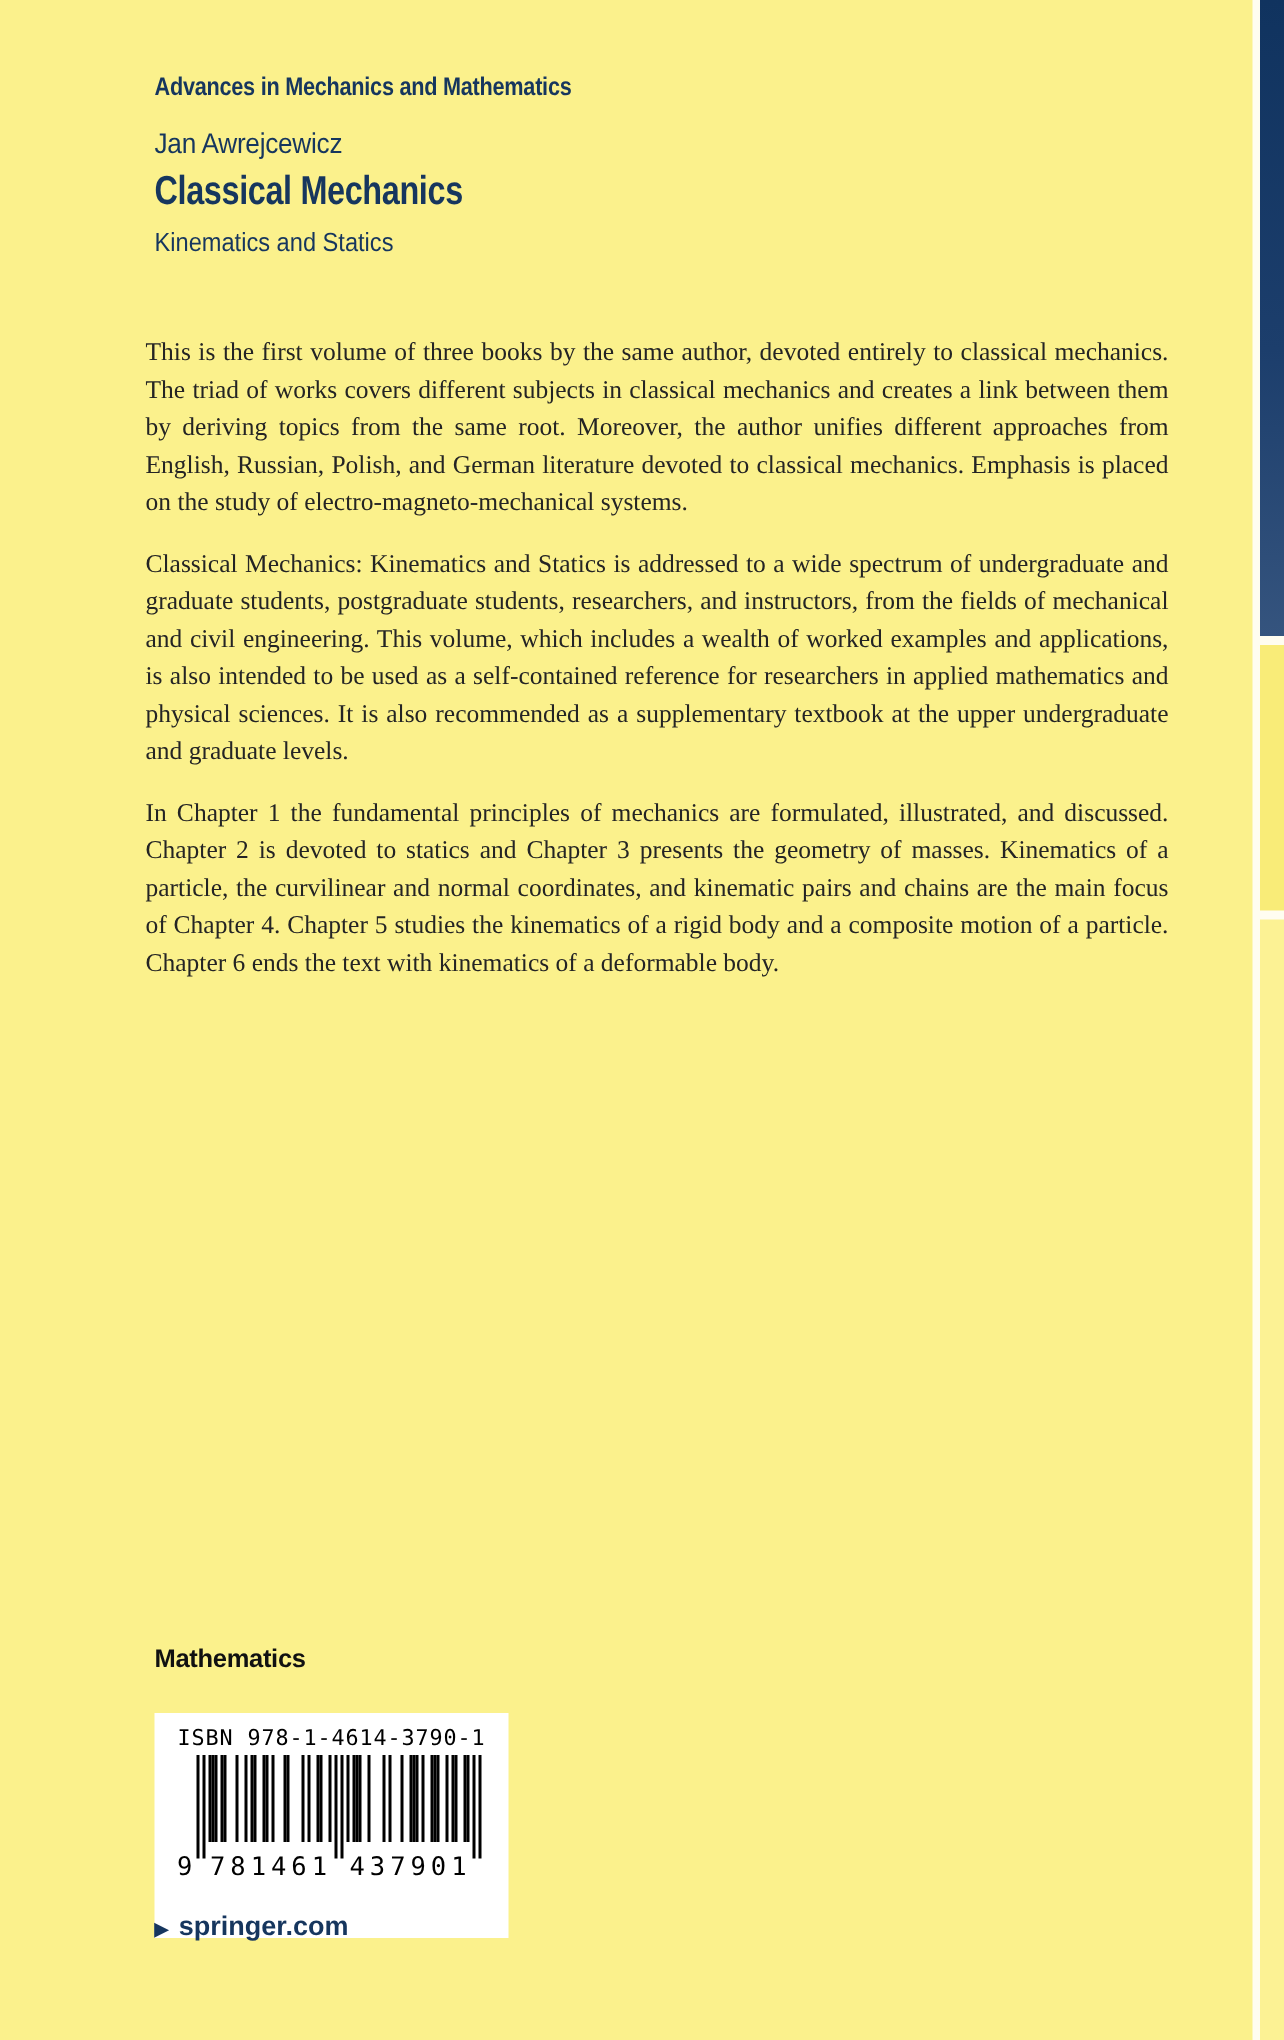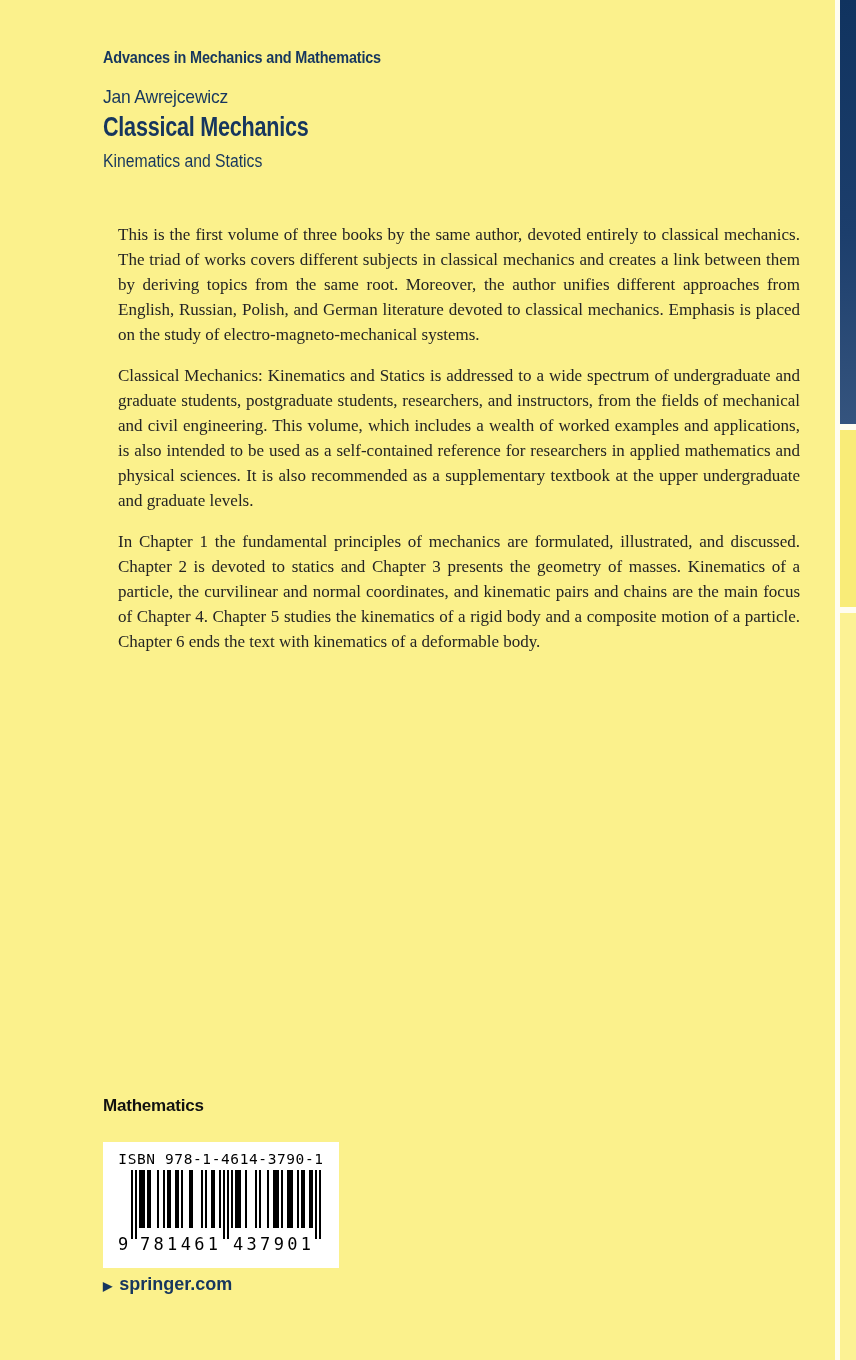--- a/index.html
+++ b/index.html
@@ -48,37 +48,37 @@
   
   .hdr{position:absolute;left:103px;color:var(--navy);}
   .condensed{transform:scaleX(0.85);transform-origin:left center;white-space:nowrap;}
   .series{top:48px;font-size:17px;font-weight:bold;letter-spacing:-0.2px;}
   .author{top:86px;font-size:19px;font-weight:500;letter-spacing:-0.2px;transform:scaleX(0.92);transform-origin:left center;white-space:nowrap;}
   .title{top:112px;font-size:27px;font-weight:bold;letter-spacing:-0.3px;transform:scaleX(0.80);transform-origin:left center;white-space:nowrap;}
   .subtitle{top:151px;font-size:17.5px;font-weight:500;transform:scaleX(0.90);transform-origin:left center;white-space:nowrap;}
 
   
   .blurb{
-    position:absolute;left:118px;top:222px;width:682px;
+    position:absolute;left:97px;top:222px;width:682px;
     font-family:"Liberation Serif", serif;
     font-size:17px;line-height:25px;
     color:var(--body-text);
     text-align:justify;
   }
   .blurb p{margin-bottom:16px;}
   .blurb .ital{}
 
   
   .category{
     position:absolute;left:103px;top:1096px;
     font-size:17px;font-weight:bold;color:var(--category-text);
     letter-spacing:-0.2px;
   }
   .barcode-box{
-    position:absolute;left:103px;top:1142px;width:236px;height:126px;
+    position:absolute;left:103px;top:1142px;width:236px;height:150px;
     background:var(--box-white);
   }
   .isbn-label{
     margin-top:9px;text-align:center;
     font-family:"DejaVu Sans Mono", monospace;
     font-size:14.5px;letter-spacing:0.6px;color:#000;
   }
   .barcode-svg{display:block;margin:3px auto 0 auto;}
   .barcode-svg rect{fill:#000;}
   .barcode-svg text{

